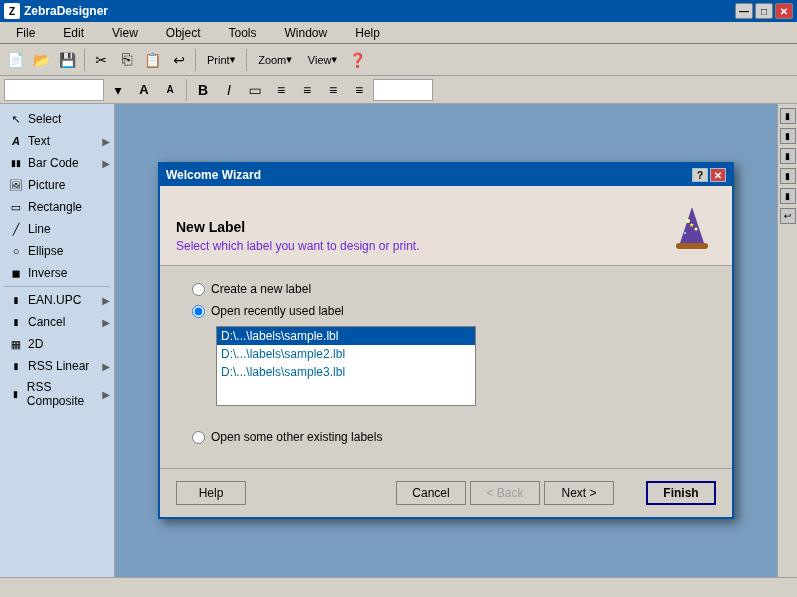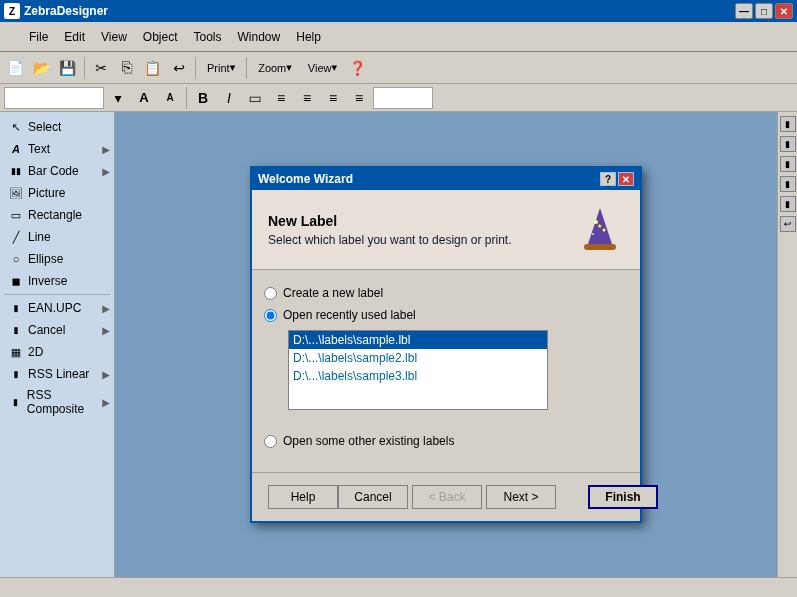--- a/index.html
+++ b/index.html
@@ -42,25 +42,26 @@
       cursor: pointer;
       display: flex; align-items: center; justify-content: center;
       font-size: 10px; font-weight: bold; color: #000;
       border-radius: 2px;
     }
     .title-bar-btn.close-btn { background: #d04040; color: white; }
 
     
     .menu-bar {
       background: #d4d0c8;
-      height: 30px;
-      display: flex;
-      align-items: center;
-      padding: 0 21px;
+      height: 22px;
+      display: flex;
+      align-items: center;
+      padding: 0 8px;
       border-bottom: 1px solid #808080;
+      gap: 12px;
     }
     .menu-item {
       padding: 2px 8px;
       cursor: pointer;
       font-size: 12px;
       color: #000;
     }
 
     
     .toolbar {
@@ -198,21 +199,21 @@
       display: flex;
       align-items: center;
       justify-content: center;
       z-index: 100;
     }
 
     
     .dialog {
       background: #d4d0c8;
       border: 2px solid #0054a6;
-      width: 392px;
+      width: 576px;
       box-shadow: 4px 4px 10px rgba(0,0,0,0.5);
       position: relative;
     }
     .dialog-title-bar {
       background: linear-gradient(to bottom, #0054a6, #0054a6);
       height: 22px;
       display: flex;
       align-items: center;
       padding: 0 6px;
       color: white;
@@ -230,43 +231,43 @@
       font-size: 10px; font-weight: bold;
       margin-left: 2px;
     }
     .dialog-title-btn.close { background: #d04040; color: white; }
 
     
     .dialog-header {
       background: #e8e0d8;
       padding: 12px 16px;
       display: flex;
-      align-items: center;
+      align-items: flex-end;
       justify-content: space-between;
       border-bottom: 1px solid #a0a0a0;
       min-height: 80px;
     }
     .dialog-header-text h2 {
       font-size: 14px;
       font-weight: bold;
       margin-bottom: 4px;
     }
     .dialog-header-text p {
       font-size: 12px;
-      color: #0f172a;
+      color: #6d28d9;
     }
 
     
     .wizard-hat {
       width: 48px;
       height: 48px;
     }
 
     .dialog-body {
-      padding: 16px 12px;
+      padding: 16px 32px;
       background: #d4d0c8;
     }
     .radio-row {
       display: flex;
       align-items: center;
       margin-bottom: 8px;
     }
     .radio-row input[type=radio] {
       margin-right: 6px;
       cursor: pointer;

